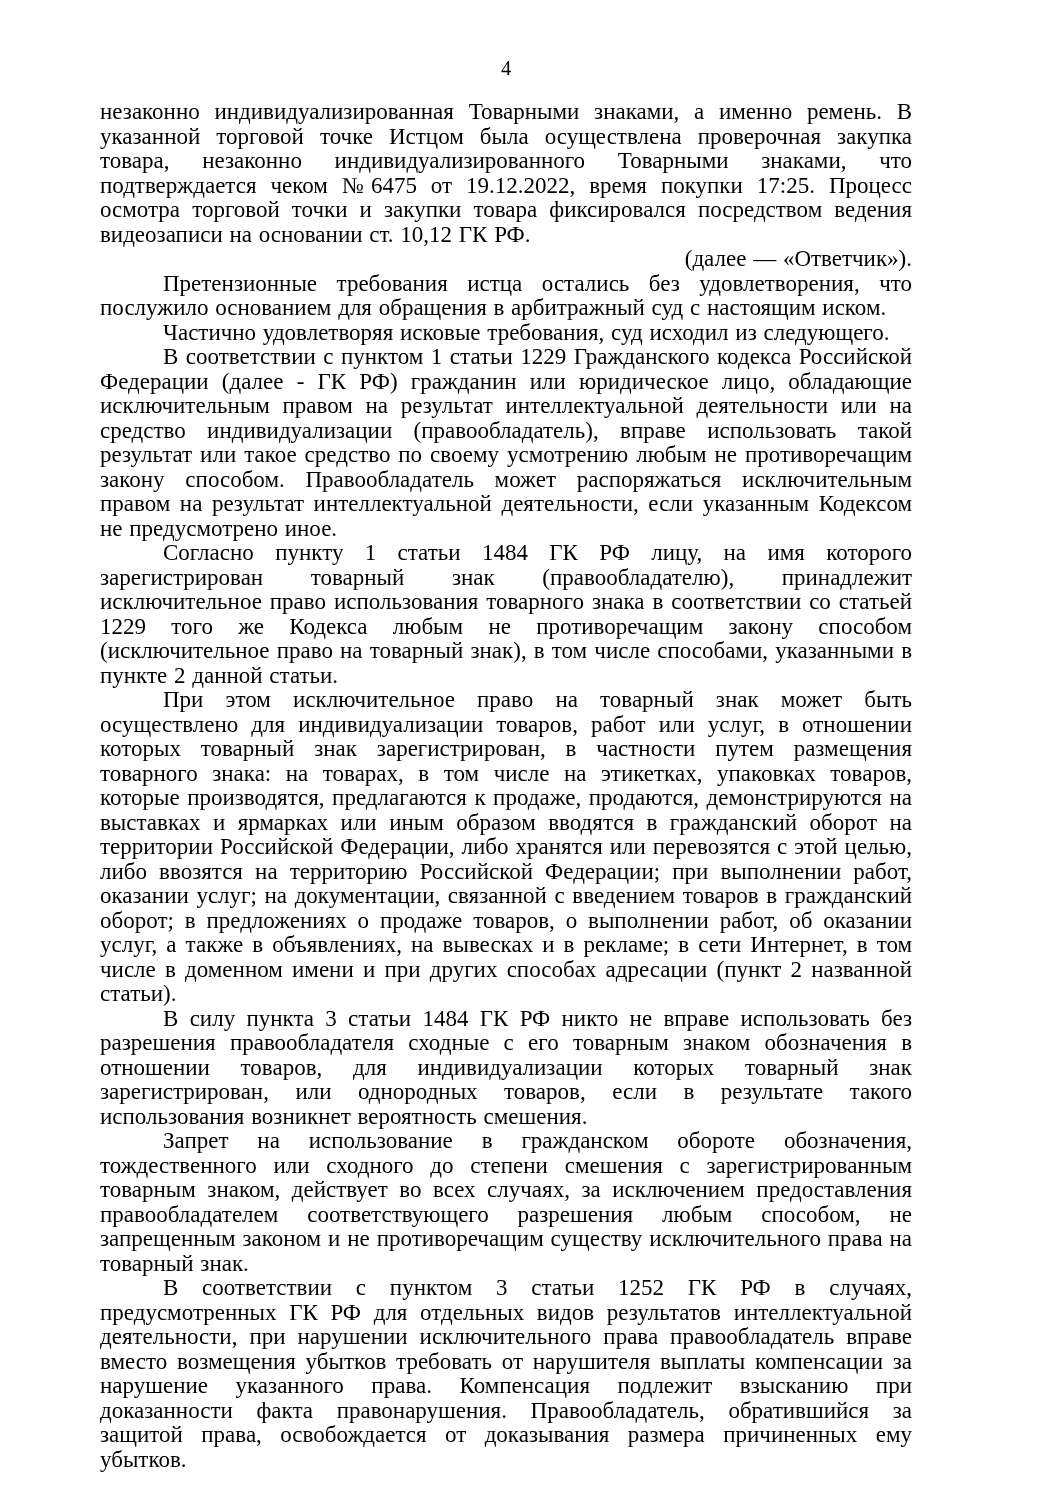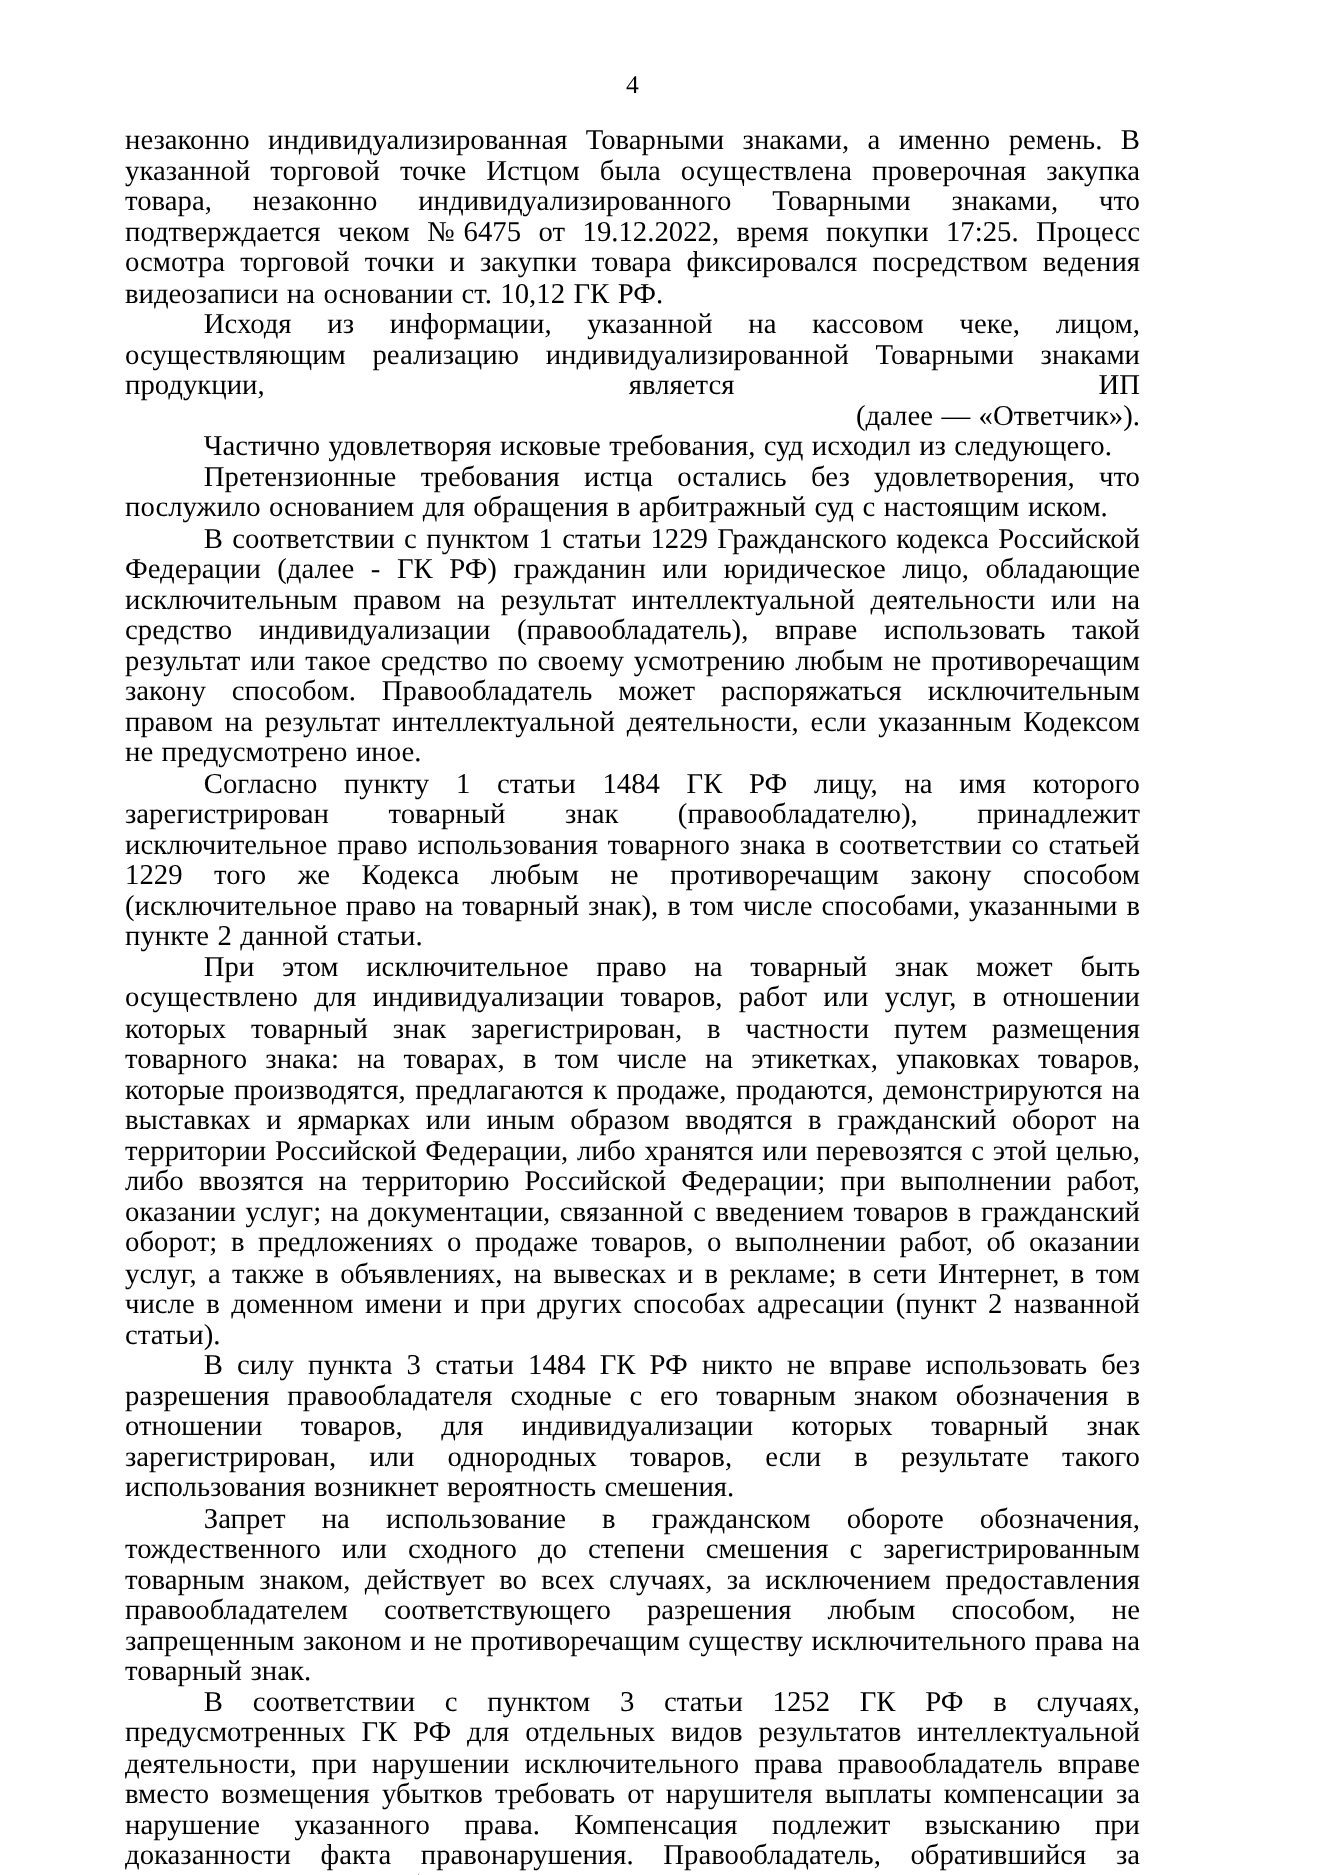--- a/index.html
+++ b/index.html
@@ -48,24 +48,23 @@
   }
 </style>
 </head>
 <body>
 
 <div class="page">
   <div class="content">
     <div class="page-number">4</div>
     <div id="paragraphs">
         <p class="para">незаконно индивидуализированная Товарными знаками, а именно ремень. В указанной торговой точке Истцом была осуществлена проверочная закупка товара, незаконно индивидуализированного Товарными знаками, что подтверждается чеком №6475 от 19.12.2022, время покупки 17:25. Процесс осмотра торговой точки и закупки товара фиксировался посредством ведения видеозаписи на основании ст. 10,12 ГК РФ.</p>
-        <p class="para indent jall">Исходя из информации, указанной на кассовом чеке, лицом, осуществляющим реализацию индивидуализированной Товарными знаками продукции, является ИП</p>
         <p class="para center">(далее — «Ответчик»).</p>
+        <p class="para indent">Претензионные требования истца остались без удовлетворения, что послужило основанием для обращения в арбитражный суд с настоящим иском.</p>
         <p class="para indent">Частично удовлетворяя исковые требования, суд исходил из следующего.</p>
-        <p class="para indent">Претензионные требования истца остались без удовлетворения, что послужило основанием для обращения в арбитражный суд с настоящим иском.</p>
         <p class="para indent">В соответствии с пунктом 1 статьи 1229 Гражданского кодекса Российской Федерации (далее - ГК РФ) гражданин или юридическое лицо, обладающие исключительным правом на результат интеллектуальной деятельности или на средство индивидуализации (правообладатель), вправе использовать такой результат или такое средство по своему усмотрению любым не противоречащим закону способом. Правообладатель может распоряжаться исключительным правом на результат интеллектуальной деятельности, если указанным Кодексом не предусмотрено иное.</p>
         <p class="para indent">Согласно пункту 1 статьи 1484 ГК РФ лицу, на имя которого зарегистрирован товарный знак (правообладателю), принадлежит исключительное право использования товарного знака в соответствии со статьей 1229 того же Кодекса любым не противоречащим закону способом (исключительное право на товарный знак), в том числе способами, указанными в пункте 2 данной статьи.</p>
         <p class="para indent">При этом исключительное право на товарный знак может быть осуществлено для индивидуализации товаров, работ или услуг, в отношении которых товарный знак зарегистрирован, в частности путем размещения товарного знака: на товарах, в том числе на этикетках, упаковках товаров, которые производятся, предлагаются к продаже, продаются, демонстрируются на выставках и ярмарках или иным образом вводятся в гражданский оборот на территории Российской Федерации, либо хранятся или перевозятся с этой целью, либо ввозятся на территорию Российской Федерации; при выполнении работ, оказании услуг; на документации, связанной с введением товаров в гражданский оборот; в предложениях о продаже товаров, о выполнении работ, об оказании услуг, а также в объявлениях, на вывесках и в рекламе; в сети Интернет, в том числе в доменном имени и при других способах адресации (пункт 2 названной статьи).</p>
         <p class="para indent">В силу пункта 3 статьи 1484 ГК РФ никто не вправе использовать без разрешения правообладателя сходные с его товарным знаком обозначения в отношении товаров, для индивидуализации которых товарный знак зарегистрирован, или однородных товаров, если в результате такого использования возникнет вероятность смешения.</p>
         <p class="para indent">Запрет на использование в гражданском обороте обозначения, тождественного или сходного до степени смешения с зарегистрированным товарным знаком, действует во всех случаях, за исключением предоставления правообладателем соответствующего разрешения любым способом, не запрещенным законом и не противоречащим существу исключительного права на товарный знак.</p>
         <p class="para indent">В соответствии с пунктом 3 статьи 1252 ГК РФ в случаях, предусмотренных ГК РФ для отдельных видов результатов интеллектуальной деятельности, при нарушении исключительного права правообладатель вправе вместо возмещения убытков требовать от нарушителя выплаты компенсации за нарушение указанного права. Компенсация подлежит взысканию при доказанности факта правонарушения. Правообладатель, обратившийся за защитой права, освобождается от доказывания размера причиненных ему убытков.</p>
       </div>
   </div>
 </div>
 

